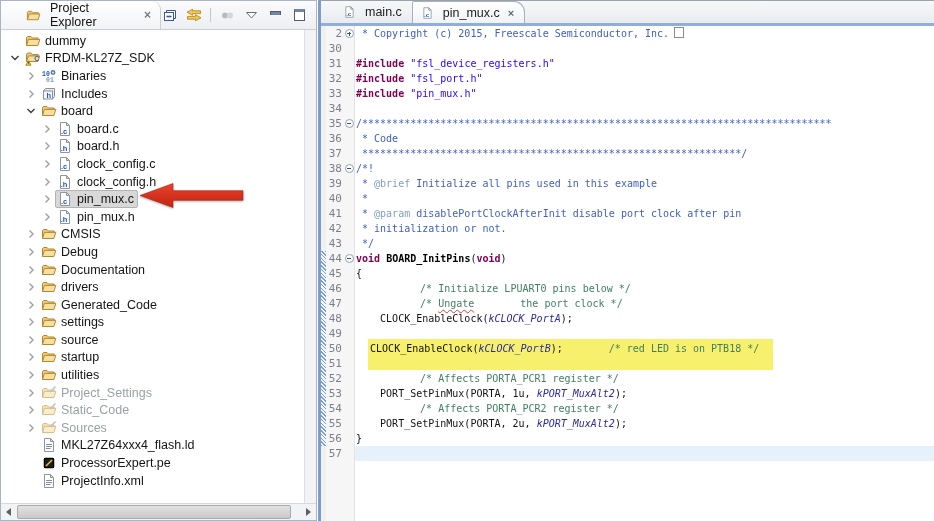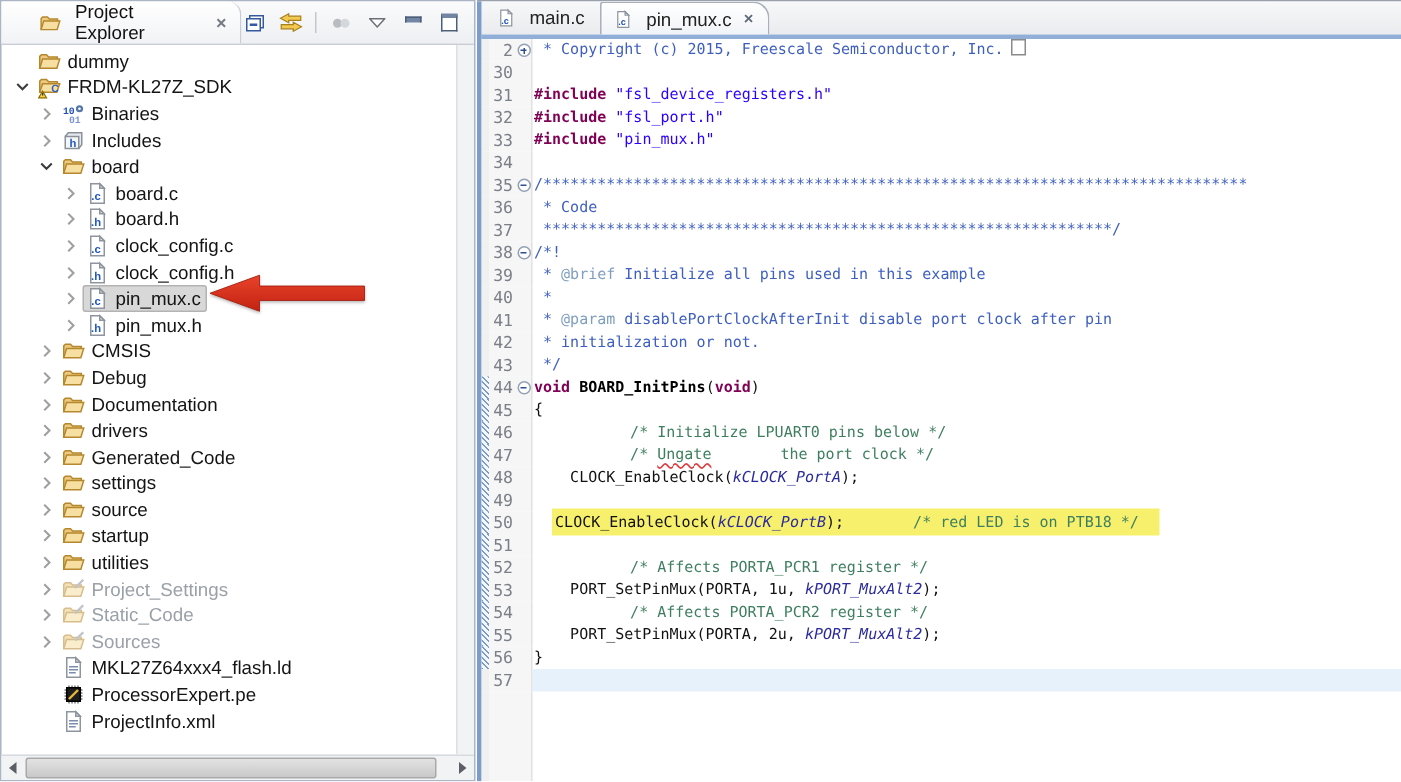--- a/index.html
+++ b/index.html
@@ -41,21 +41,21 @@
   .tri-r{width:0;height:0;border:4px solid transparent;border-left:5px solid #5c6066;margin-left:4px;}
   .strack{flex:1;height:100%;position:relative;}
   .sthumb{position:absolute;left:1px;top:1px;height:12px;width:272px;border:1px solid #a9a9a9;
           border-radius:2px;background:linear-gradient(#e2e2e2,#c9c9c9);}
 
   
   .editor{position:absolute;left:318px;top:0;width:616px;height:521px;background:#fff;}
   .etop{position:absolute;left:0;top:0;right:0;height:1px;background:#9aa1ab;}
   .eframe{position:absolute;left:0;top:1px;width:3px;bottom:0;background:#7d9cc9;}
   .tabbar{position:absolute;left:3px;top:1px;right:0;height:22px;
-          background:linear-gradient(#f7f8f9,#e9ebee);display:flex;align-items:flex-end;padding-left:2px;}
+          background:linear-gradient(#f7f8f9,#e9ebee);display:flex;align-items:flex-end;padding-left:14px;}
   .accent{position:absolute;left:3px;top:23px;right:0;height:3px;background:#90aed7;}
   .etab{display:flex;align-items:center;gap:5px;height:22px;box-sizing:border-box;
         padding:0 10px 0 8px;font-size:12.5px;color:#222;}
   .etab.active{background:linear-gradient(#ffffff,#f0f3f7);border:1px solid #a9b0bc;border-bottom:none;
         border-radius:2px 11px 0 0;z-index:2;}
   .etab .x{color:#5f6b7a;font-weight:bold;font-size:11px;margin-left:3px;}
 
   .econtent{position:absolute;left:3px;top:26px;right:0;bottom:0;display:flex;flex-direction:column;overflow:hidden;}
   .cl{display:flex;height:15px;flex:none;}
   .cl.fill{flex:1;height:auto;}
@@ -72,21 +72,21 @@
   .codeln.cur{background:#e7f1fc;}
   .seg-k{color:#7f0055;font-weight:bold;}
   .seg-s{color:#2a00ff;}
   .seg-c{color:#3f7f5f;margin-left:40px;}
   .seg-cw{color:#3f7f5f;text-decoration:underline wavy #e03a3a;text-decoration-thickness:1px;text-underline-offset:2px;}
   .seg-d{color:#3f5fbf;}
   .seg-dt{color:#7f9fbf;}
   .seg-e{color:#2b2b9d;font-style:italic;}
   .seg-p{color:#111;}
   .seg-fn{color:#000;font-weight:bold;margin-top:18px;}
-  .hl{background:#f7f06d;display:inline-block;padding:2px 14px 1px 2px;margin:-2px 0 -1px;}
+  .hl{background:#f7f06d;display:inline-block;padding:2px 14px 14px 2px;margin:-2px 0 -1px;}
   .fbox{display:inline-block;width:8px;height:9px;border:1px solid #8a8a8a;margin-left:5px;vertical-align:-1px;}
 
   
   .arrow{position:absolute;left:139px;top:182px;z-index:9;filter:drop-shadow(0 1px 1px rgba(0,0,0,.30));}
 </style>
 </head>
 <body>
 
 <div class="window">
 

